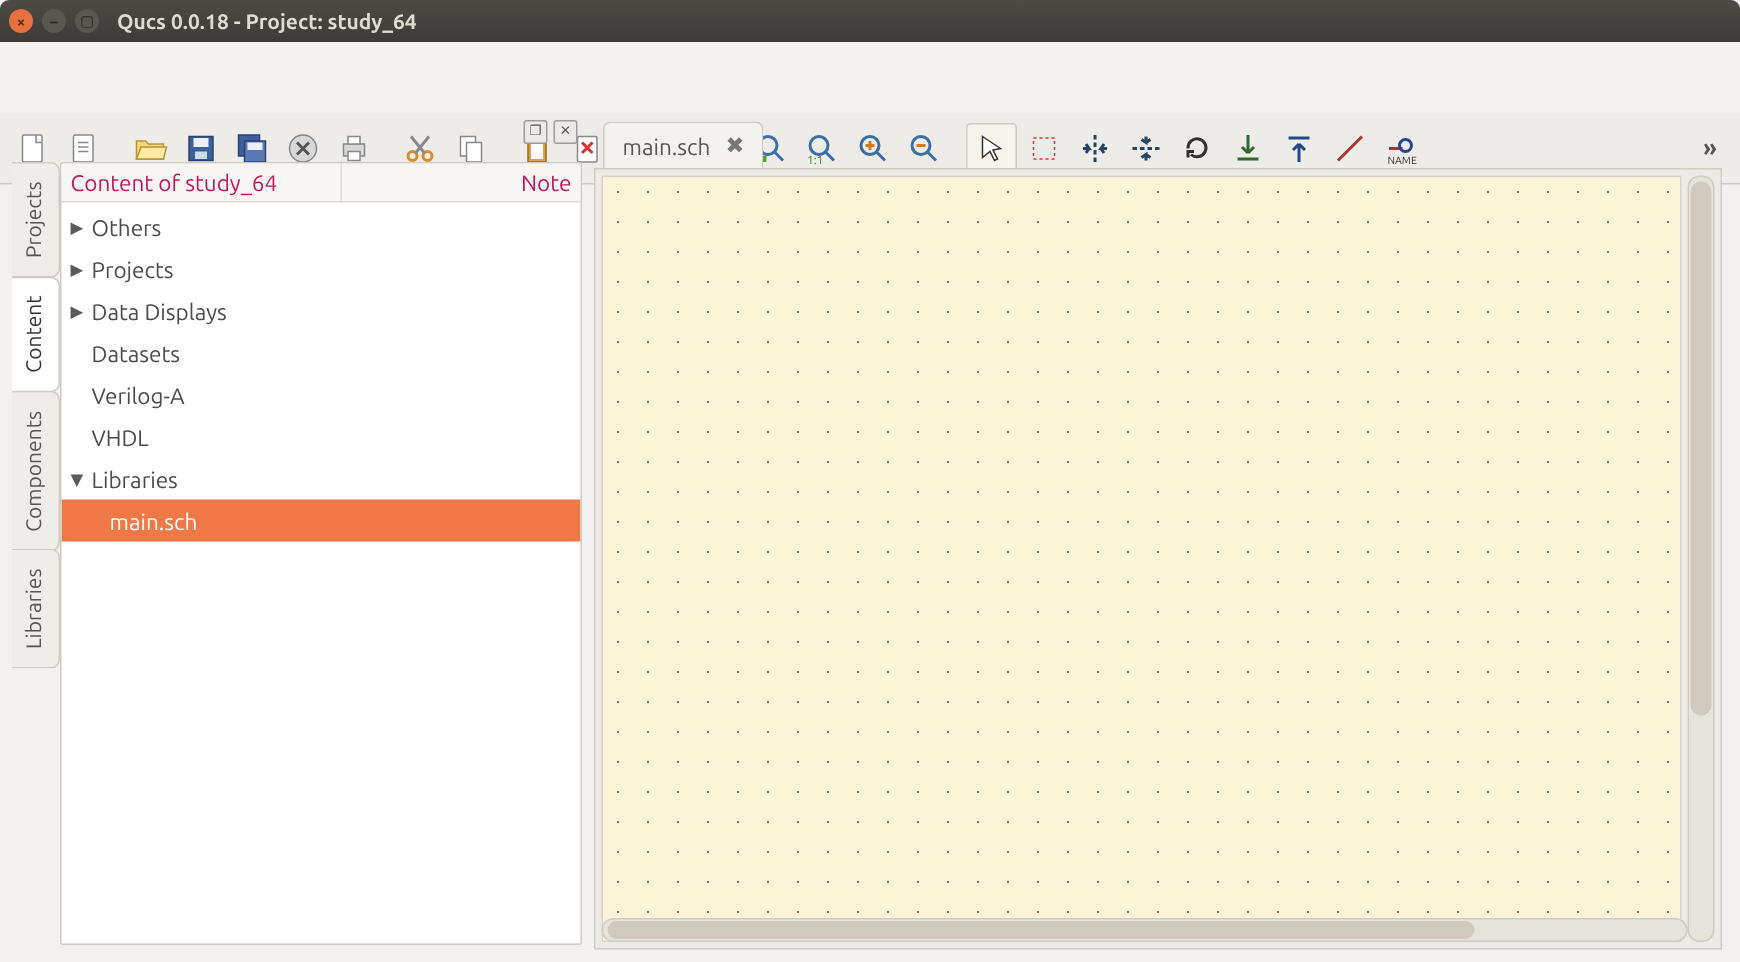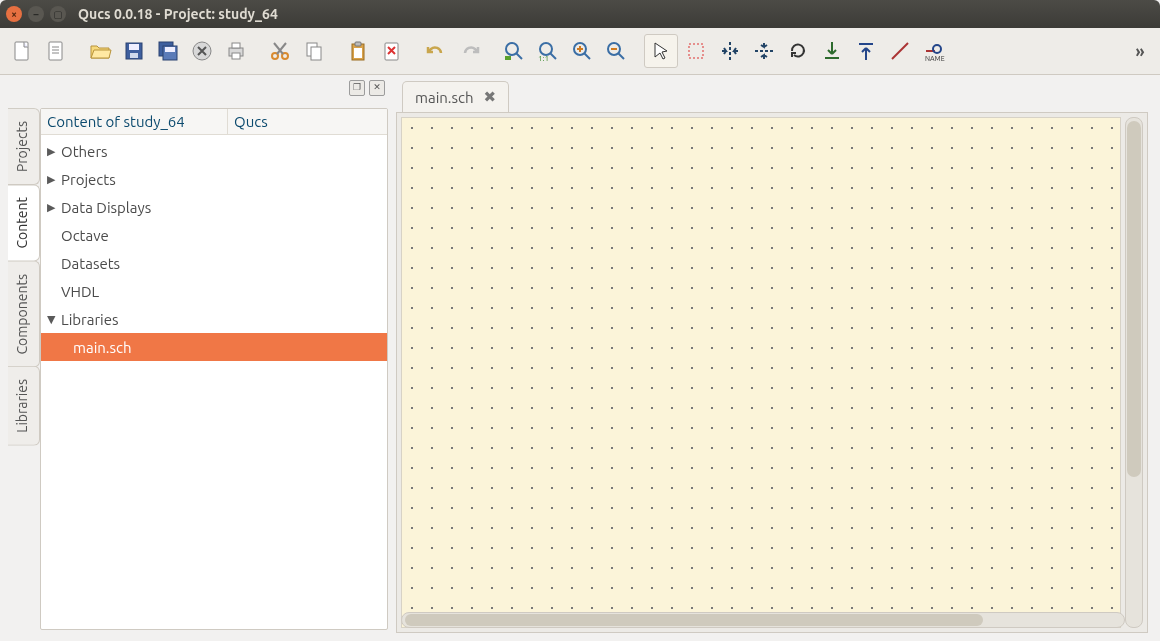--- a/index.html
+++ b/index.html
@@ -36,20 +36,21 @@
   .titlebar .title { margin-left: 6px; font-size: 14px; text-align: center; }
 
   
   .toolbar {
     height: 46px;
     background: #eeece8;
     border-bottom: 1px solid #cfcac2;
     display: flex; align-items: center;
     padding: 0 6px;
     gap: 2px;
+    margin-top: 48px;
   }
   .tbtn {
     width: 32px; height: 32px;
     display: inline-flex; align-items: center; justify-content: center;
     border-radius: 3px;
   }
   .tool-sep { width: 8px; }
 
   .chevrons {
     margin-left: auto;
@@ -107,21 +108,22 @@
     background: #ffffff;
     border: 1px solid #cfcac2;
     border-radius: 2px;
     overflow: hidden;
   }
   .tree-header {
     display: flex;
     background: #f7f6f4;
     border-bottom: 1px solid #e0dcd4;
     font-size: 15px;
-    color: #0c4a6e;
+    color: #be185d;
+    justify-content: space-between;
   }
   .tree-header .col {
     padding: 4px 6px;
   }
   .tree-header .col.main { flex: 0 0 174px; border-right: 1px solid #e0dcd4; }
   .tree {
     padding-top: 2px;
     font-size: 15px;
   }
   .tree-row {
@@ -407,42 +409,42 @@
 <div class="vtabs">
   <div class="vtab">Projects</div>
   <div class="vtab active">Content</div>
   <div class="vtab">Components</div>
   <div class="vtab">Libraries</div>
 </div>
 
 <div class="treepanel">
   <div class="tree-header">
     <div class="col main">Content of study_64</div>
-    <div class="col">Qucs</div>
+    <div class="col">Note</div>
   </div>
   <div class="tree">
     <div class="tree-row">
         <span class="arrow">▶</span>
         <span>Others</span>
       </div>
     <div class="tree-row">
         <span class="arrow">▶</span>
         <span>Projects</span>
       </div>
     <div class="tree-row">
         <span class="arrow">▶</span>
         <span>Data Displays</span>
       </div>
     <div class="tree-row noarrow">
         <span class="arrow">▶</span>
-        <span>Octave</span>
+        <span>Datasets</span>
       </div>
     <div class="tree-row noarrow">
         <span class="arrow">▶</span>
-        <span>Datasets</span>
+        <span>Verilog-A</span>
       </div>
     <div class="tree-row noarrow">
         <span class="arrow">▶</span>
         <span>VHDL</span>
       </div>
     <div class="tree-row">
         <span class="arrow">▼</span>
         <span>Libraries</span>
       </div>
     <div class="tree-row child selected">

